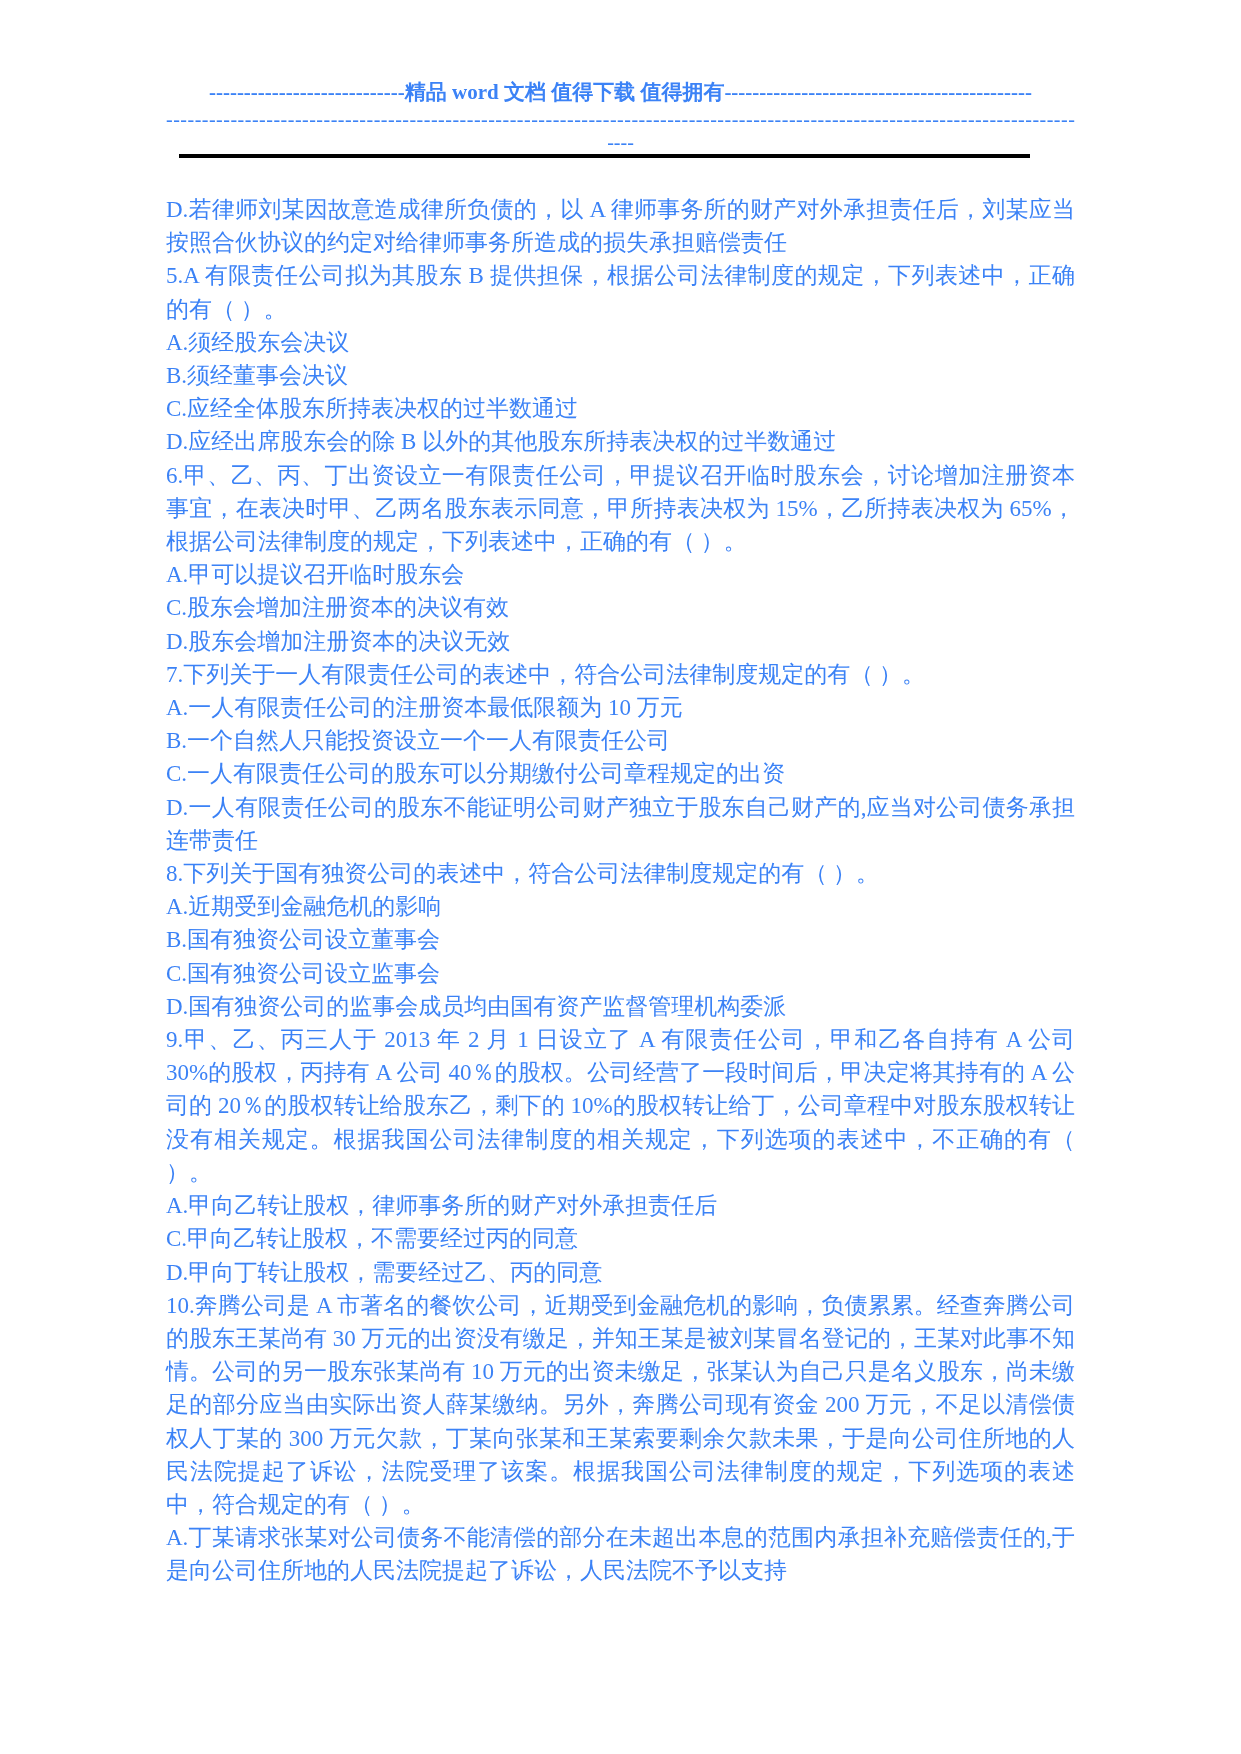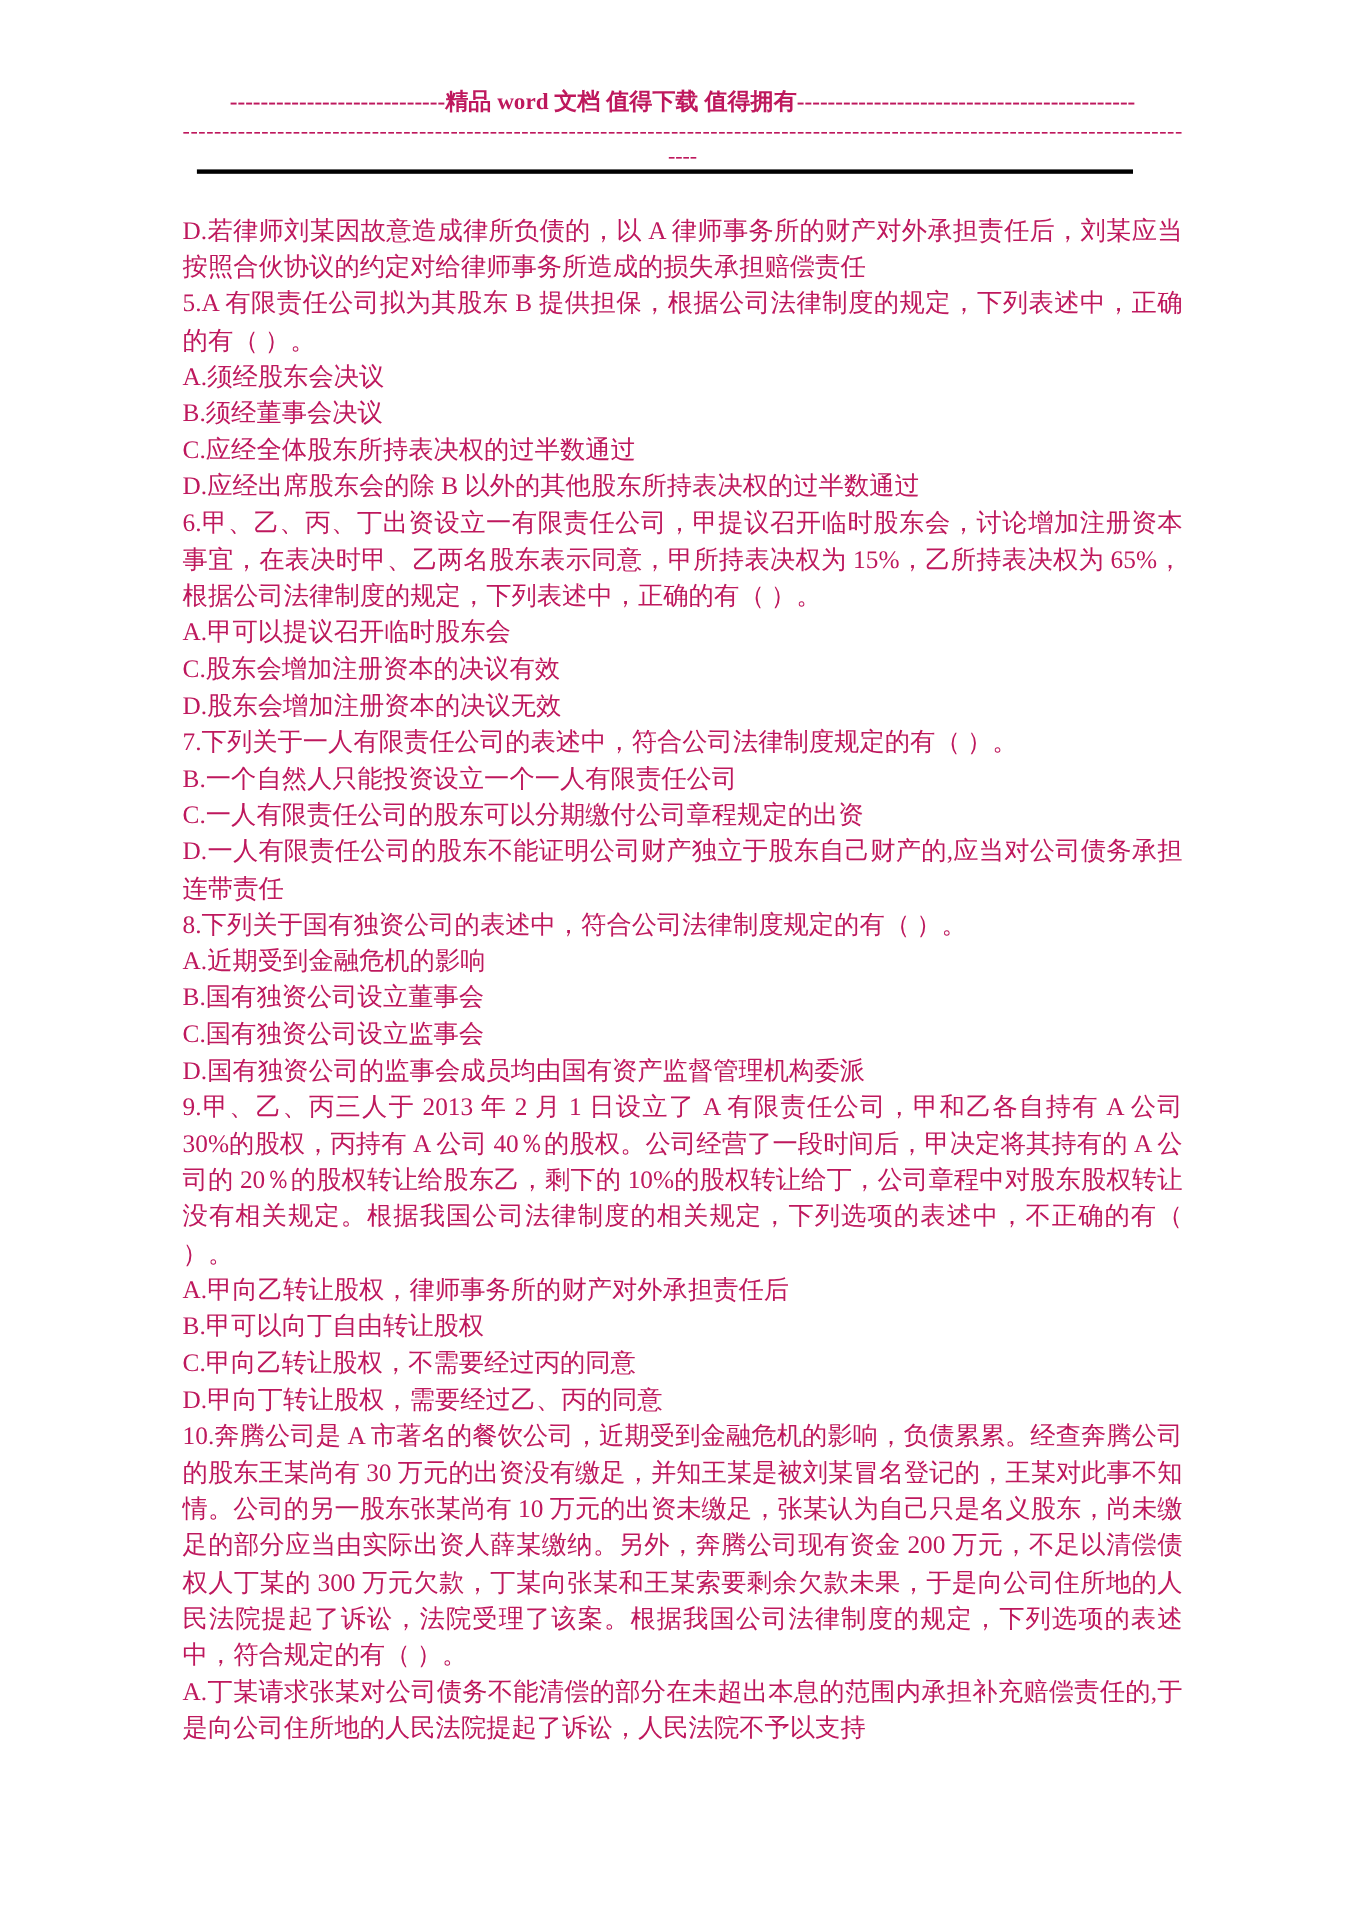--- a/index.html
+++ b/index.html
@@ -5,21 +5,21 @@
   html, body {
     margin: 0;
     padding: 0;
     background: #ffffff;
   }
   .page {
     position: relative;
     width: 1241px;
     height: 1754px;
     background: #ffffff;
-    color: #be185d;
+    color: #3b82f6;
     font-family: "Liberation Serif", "DejaVu Serif", serif;
     overflow: hidden;
   }
   .h-banner {
     position: absolute;
     top: 80px;
     left: 166px;
     width: 909px;
     text-align: center;
     font-weight: 700;
@@ -85,29 +85,29 @@
       <p class="para">5.A 有限责任公司拟为其股东 B 提供担保，根据公司法律制度的规定，下列表述中，正确的有（      ）。</p>
       <p class="para">A.须经股东会决议</p>
       <p class="para">B.须经董事会决议</p>
       <p class="para">C.应经全体股东所持表决权的过半数通过</p>
       <p class="para">D.应经出席股东会的除 B 以外的其他股东所持表决权的过半数通过</p>
       <p class="para">6.甲、乙、丙、丁出资设立一有限责任公司，甲提议召开临时股东会，讨论增加注册资本事宜，在表决时甲、乙两名股东表示同意，甲所持表决权为 15%，乙所持表决权为 65%，根据公司法律制度的规定，下列表述中，正确的有（      ）。</p>
       <p class="para">A.甲可以提议召开临时股东会</p>
       <p class="para">C.股东会增加注册资本的决议有效</p>
       <p class="para">D.股东会增加注册资本的决议无效</p>
       <p class="para">7.下列关于一人有限责任公司的表述中，符合公司法律制度规定的有（      ）。</p>
+      <p class="para">A.一人有限责任公司的注册资本最低限额为 10 万元</p>
       <p class="para">B.一个自然人只能投资设立一个一人有限责任公司</p>
       <p class="para">C.一人有限责任公司的股东可以分期缴付公司章程规定的出资</p>
       <p class="para">D.一人有限责任公司的股东不能证明公司财产独立于股东自己财产的,应当对公司债务承担连带责任</p>
       <p class="para">8.下列关于国有独资公司的表述中，符合公司法律制度规定的有（      ）。</p>
       <p class="para">A.近期受到金融危机的影响</p>
       <p class="para">B.国有独资公司设立董事会</p>
       <p class="para">C.国有独资公司设立监事会</p>
       <p class="para">D.国有独资公司的监事会成员均由国有资产监督管理机构委派</p>
       <p class="para">9.甲、乙、丙三人于 2013 年 2 月 1 日设立了 A 有限责任公司，甲和乙各自持有 A 公司 30%的股权，丙持有 A 公司 40％的股权。公司经营了一段时间后，甲决定将其持有的 A 公司的 20％的股权转让给股东乙，剩下的 10%的股权转让给丁，公司章程中对股东股权转让没有相关规定。根据我国公司法律制度的相关规定，下列选项的表述中，不正确的有（      ）。</p>
       <p class="para">A.甲向乙转让股权，律师事务所的财产对外承担责任后</p>
-      <p class="para">B.甲可以向丁自由转让股权</p>
       <p class="para">C.甲向乙转让股权，不需要经过丙的同意</p>
       <p class="para">D.甲向丁转让股权，需要经过乙、丙的同意</p>
       <p class="para">10.奔腾公司是 A 市著名的餐饮公司，近期受到金融危机的影响，负债累累。经查奔腾公司的股东王某尚有 30 万元的出资没有缴足，并知王某是被刘某冒名登记的，王某对此事不知情。公司的另一股东张某尚有 10 万元的出资未缴足，张某认为自己只是名义股东，尚未缴足的部分应当由实际出资人薛某缴纳。另外，奔腾公司现有资金 200 万元，不足以清偿债权人丁某的 300 万元欠款，丁某向张某和王某索要剩余欠款未果，于是向公司住所地的人民法院提起了诉讼，法院受理了该案。根据我国公司法律制度的规定，下列选项的表述中，符合规定的有（      ）。</p>
       <p class="para">A.丁某请求张某对公司债务不能清偿的部分在未超出本息的范围内承担补充赔偿责任的,于是向公司住所地的人民法院提起了诉讼，人民法院不予以支持</p>
     </div>
 </div>
 
 </body></html>

